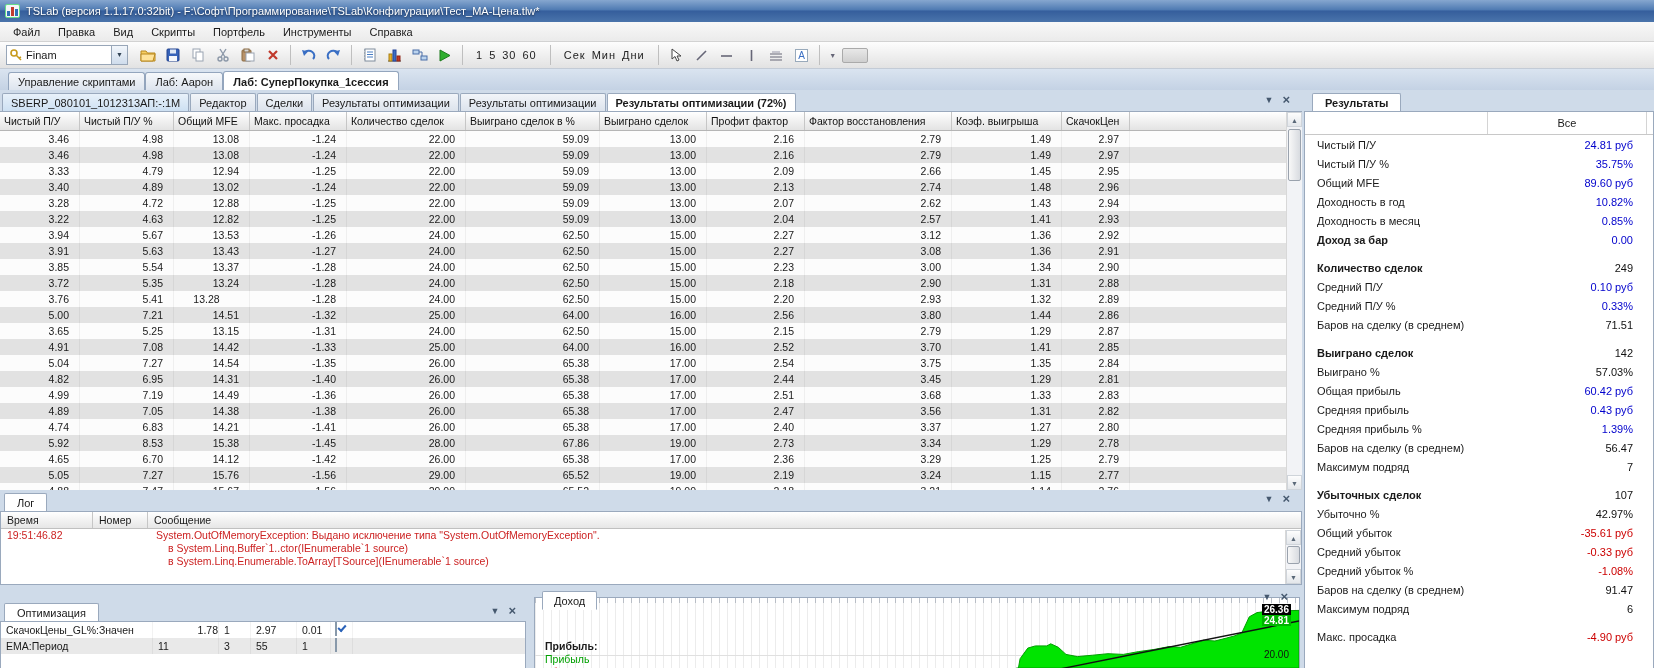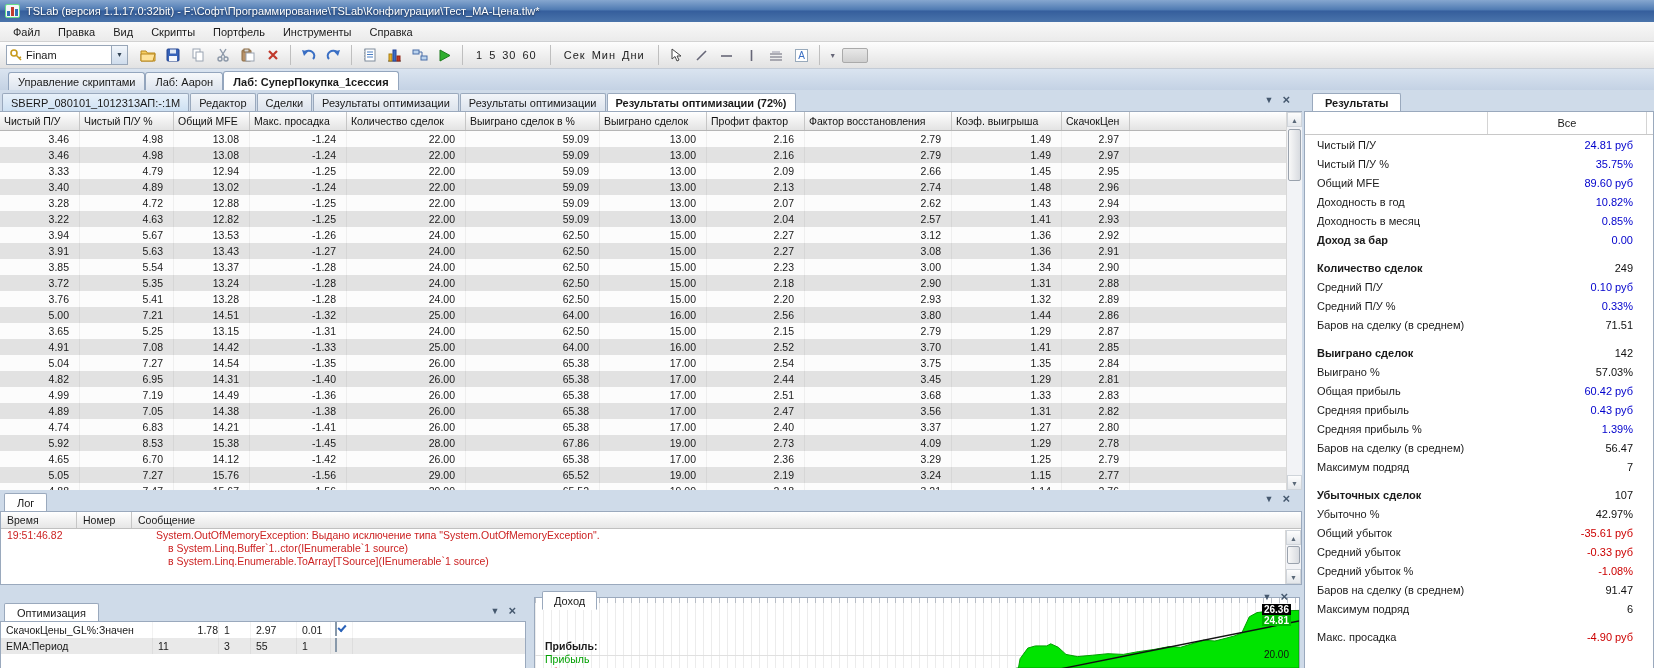--- a/index.html
+++ b/index.html
@@ -461,21 +461,21 @@
               <span class="td" style="width: 107px;">15.00</span>
               <span class="td" style="width: 98px;">2.18</span>
               <span class="td" style="width: 147px;">2.90</span>
               <span class="td" style="width: 110px;">1.31</span>
               <span class="td" style="width: 68px;">2.88</span>
               <span class="td fill"></span>
             </div>
             <div class="trow even">
               <span class="td" style="width: 80px;">3.76</span>
               <span class="td" style="width: 94px;">5.41</span>
-              <span class="td" style="width: 76px;">13.28</span>
+              <span class="td" style="width: 76px; text-align: center;">13.28</span>
               <span class="td" style="width: 97px;">-1.28</span>
               <span class="td" style="width: 119px;">24.00</span>
               <span class="td" style="width: 134px;">62.50</span>
               <span class="td" style="width: 107px;">15.00</span>
               <span class="td" style="width: 98px;">2.20</span>
               <span class="td" style="width: 147px;">2.93</span>
               <span class="td" style="width: 110px;">1.32</span>
               <span class="td" style="width: 68px;">2.89</span>
               <span class="td fill"></span>
             </div>
@@ -593,21 +593,21 @@
             </div>
             <div class="trow odd">
               <span class="td" style="width: 80px;">5.92</span>
               <span class="td" style="width: 94px;">8.53</span>
               <span class="td" style="width: 76px;">15.38</span>
               <span class="td" style="width: 97px;">-1.45</span>
               <span class="td" style="width: 119px;">28.00</span>
               <span class="td" style="width: 134px;">67.86</span>
               <span class="td" style="width: 107px;">19.00</span>
               <span class="td" style="width: 98px;">2.73</span>
-              <span class="td" style="width: 147px;">4.09</span>
+              <span class="td" style="width: 147px;">3.34</span>
               <span class="td" style="width: 110px;">1.29</span>
               <span class="td" style="width: 68px;">2.78</span>
               <span class="td fill"></span>
             </div>
             <div class="trow even">
               <span class="td" style="width: 80px;">4.65</span>
               <span class="td" style="width: 94px;">6.70</span>
               <span class="td" style="width: 76px;">14.12</span>
               <span class="td" style="width: 97px;">-1.42</span>
               <span class="td" style="width: 119px;">26.00</span>
@@ -658,21 +658,21 @@
       <div class="logpanel">
         <div class="ltabrow">
           <span class="ltab">Лог</span>
           <span class="panebtns" style="top:2px">
             <span class="pb">▼</span>
             <span class="pb x">×</span>
           </span>
         </div>
         <div class="logbody">
           <div class="loghead">
-            <span class="lh" style="width:76px">Время</span>
+            <span class="lh" style="width:92px">Время</span>
             <span class="lh" style="width:55px">Номер</span>
             <span class="lh fill">Сообщение</span>
           </div>
           <div id="loglines">
               <div class="logline">
                 <span class="t">19:51:46.82</span>
                 <span class="n"></span>
                 <span class="m">System.OutOfMemoryException: Выдано исключение типа "System.OutOfMemoryException".</span>
               </div>
               <div class="logline">

